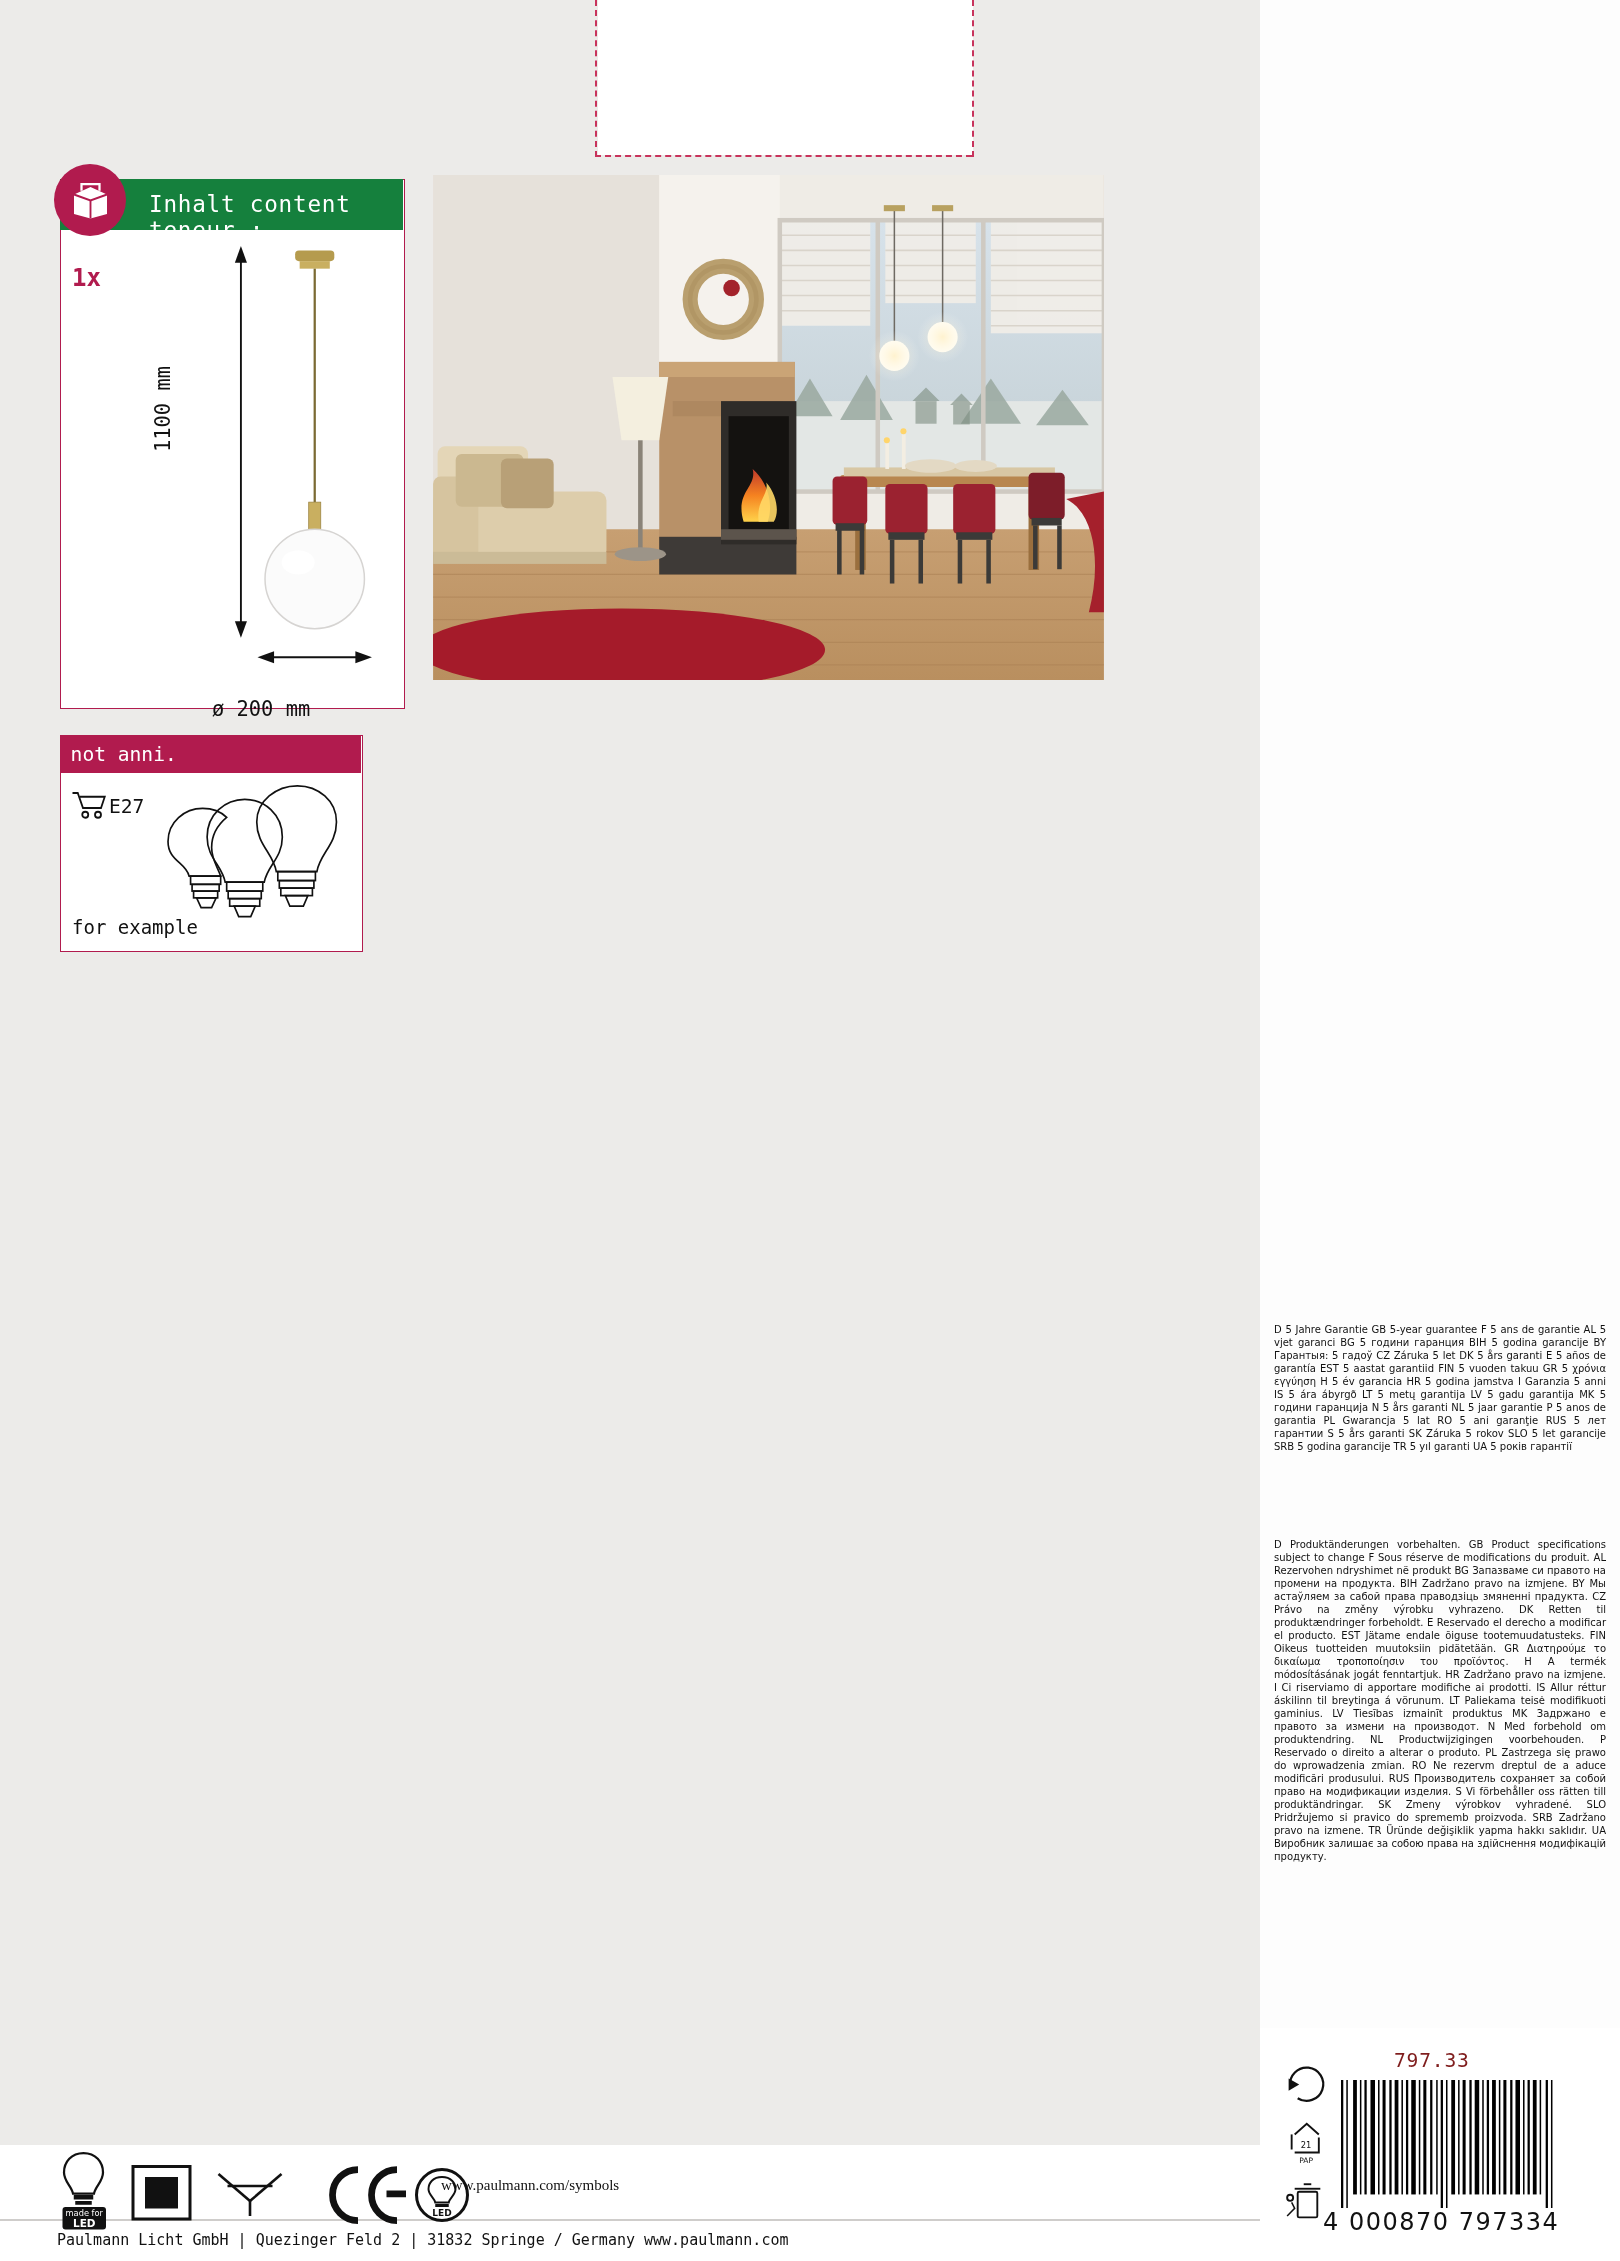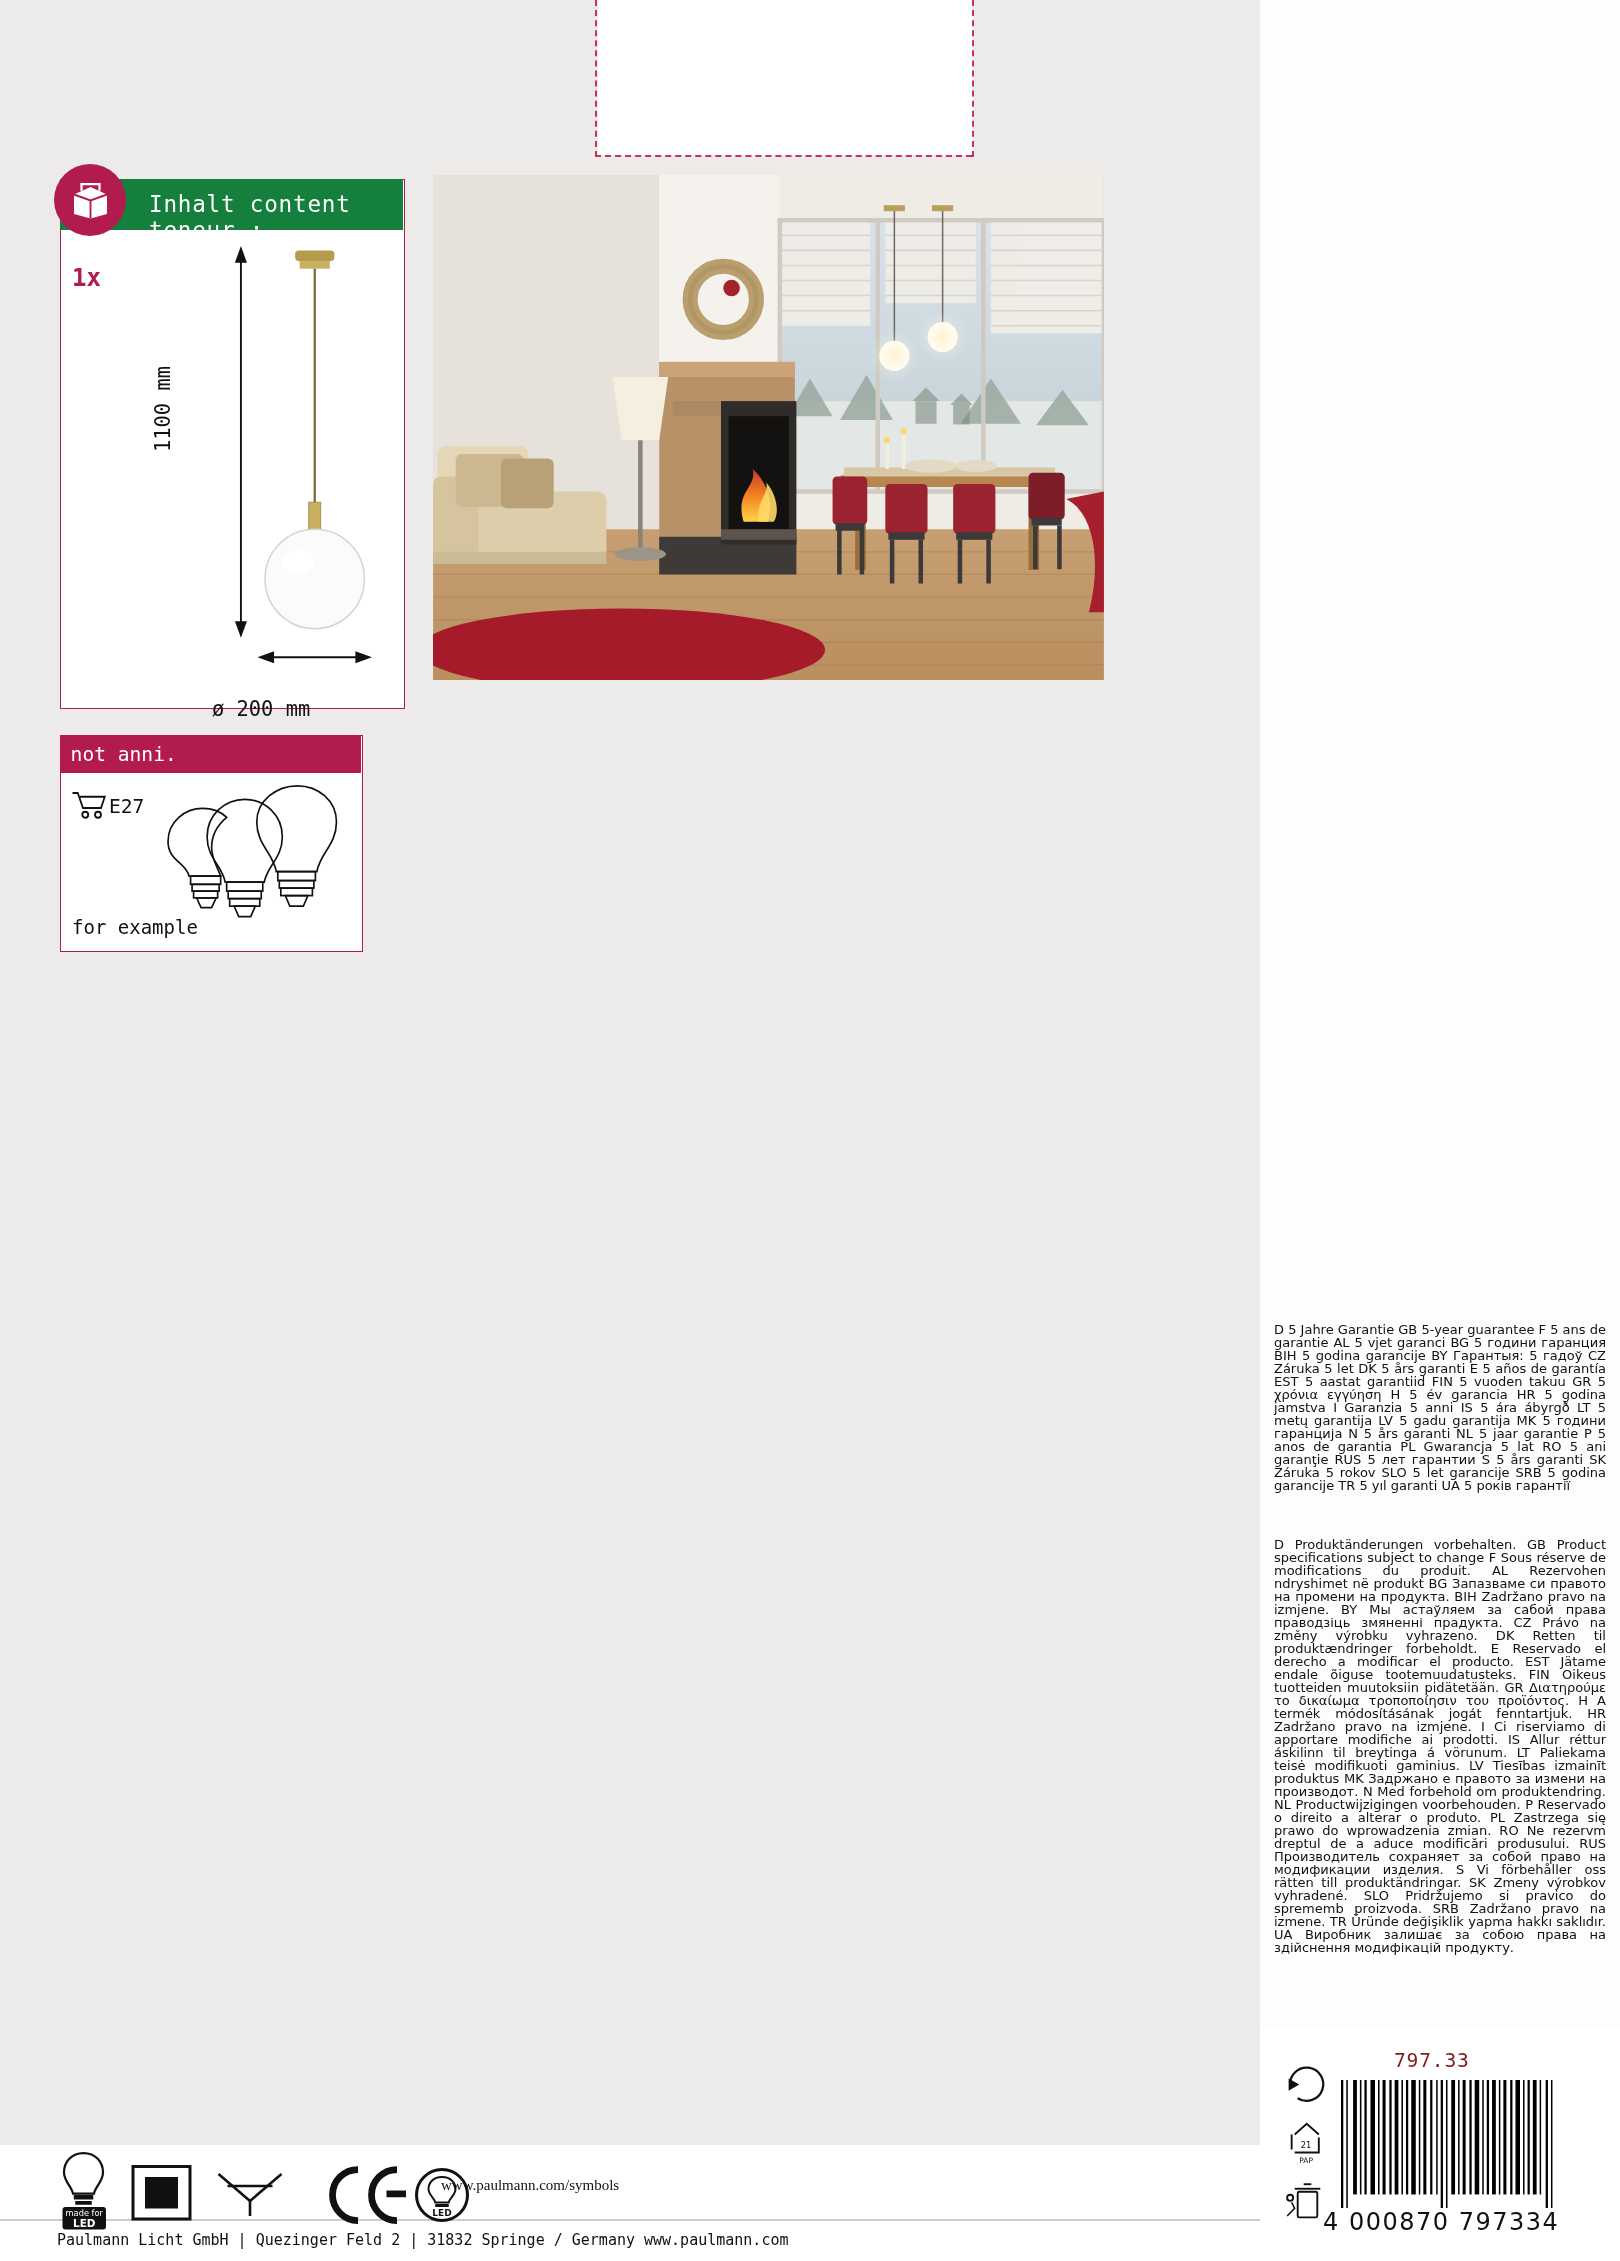--- a/index.html
+++ b/index.html
@@ -84,21 +84,21 @@
 
   
   .photo{
     position:absolute;left:433px;top:175px;width:671px;height:505px;
     overflow:hidden;background:#cbbba6;
   }
 
   
   .legal{
     position:absolute;left:1274px;width:332px;
-    font-size:13px;line-height:13px;color:#111;
+    font-size:10px;line-height:13px;color:#111;
     text-align:justify;
     font-family:"DejaVu Sans", sans-serif;
   }
   #legal1{top:1323px;}
   #legal2{top:1538px;}
 
   
   .barcode-box{
     position:absolute;left:1260px;top:2028px;width:360px;height:234px;background:#ffffff;
   }

